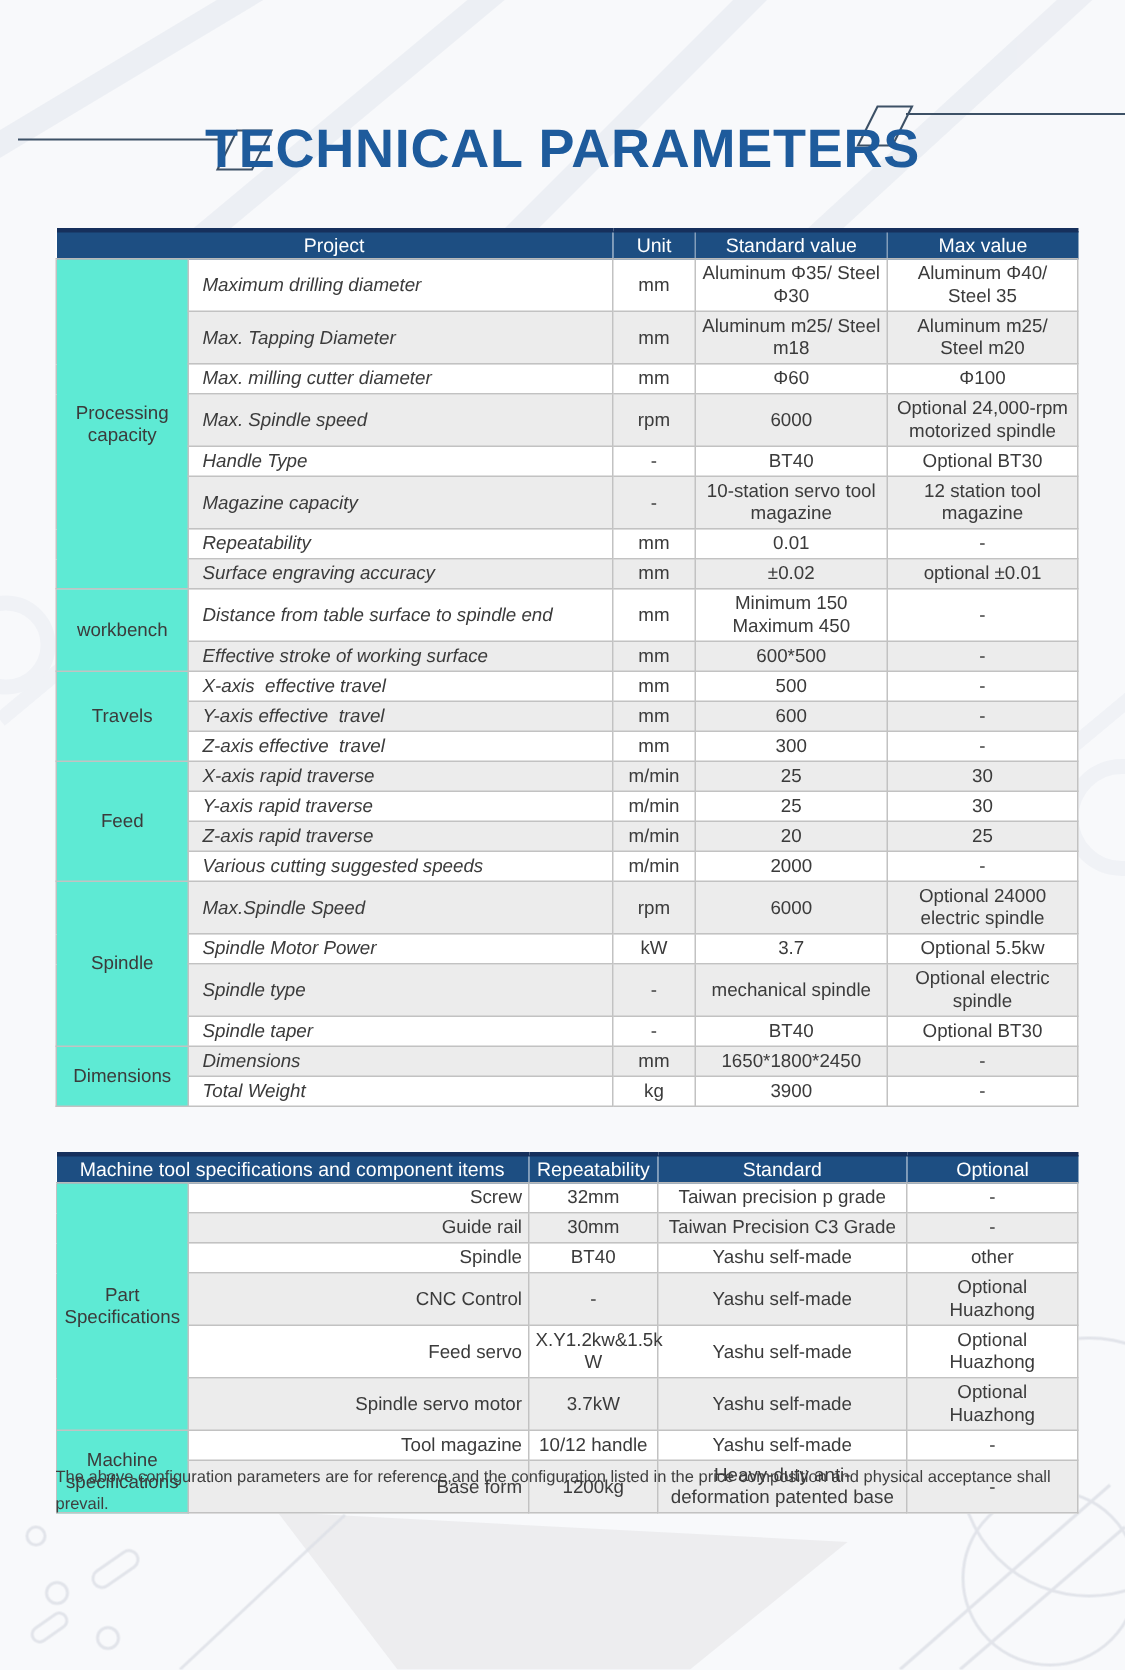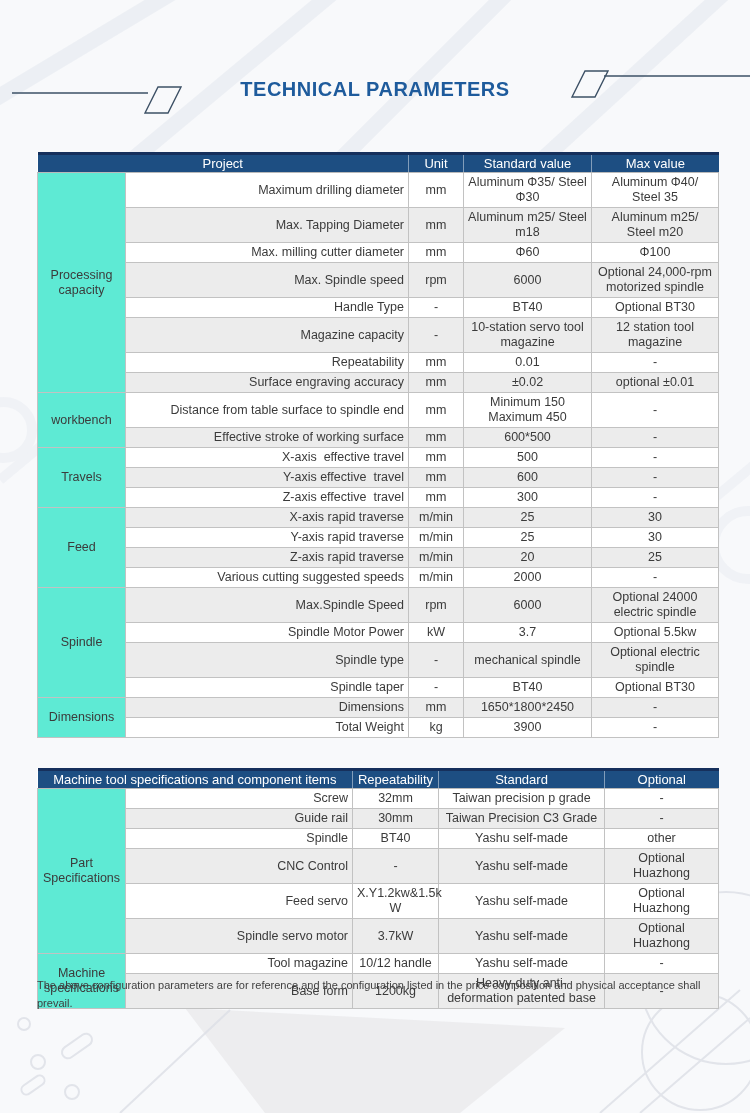--- a/index.html
+++ b/index.html
@@ -10,21 +10,21 @@
     background:#f8f9fb;
     overflow:hidden;
     color:#3b3b3b;
   }
   
   .bg-decor { position:absolute; inset:0; z-index:0; pointer-events:none; }
   
   .title-band { position:absolute; left:0; top:70px; width:750px; height:56px; z-index:2; }
   .page-title {
     position:absolute; left:0; top:8px; width:750px;
-    text-align:center; font-size:20px; font-weight:700;
+    text-align:center; font-size:36px; font-weight:700;
     letter-spacing:.5px; color:#1e5b9c;
   }
   .title-deco { position:absolute; left:0; top:0; }
   
   .tbl-wrap { position:absolute; left:37px; width:681px; z-index:2; }
   #spec-table-wrap { top:152px; }
   #component-table-wrap { top:768px; }
   table {
     width:681px; border-collapse:collapse; table-layout:fixed;
     background:#fff;
@@ -45,21 +45,21 @@
   }
   thead th:first-child { border-left:none;margin-left:18px; }
   td {
     border:1px solid #c2c2c2;
     padding:2px 4px;
     text-align:center; vertical-align:middle;
     white-space:pre-wrap;
     height:19px;
   }
   td.group-cell { background:#5eead4; }
-  .t1 td.name-cell { text-align:right; padding-left:9px; }
+  .t1 td.name-cell { text-align:left; padding-left:9px;font-style:italic; }
   .t2 td.name-cell { text-align:right; }
   tr.alt td:not(.group-cell) { background:#ececec; }
   
   .footer-note {
     position:absolute; left:37px; top:976px; width:682px; z-index:2;
     font-size:11px; line-height:18px; color:#3f3f3f;
   }
 </style>
 </head>
 <body>

